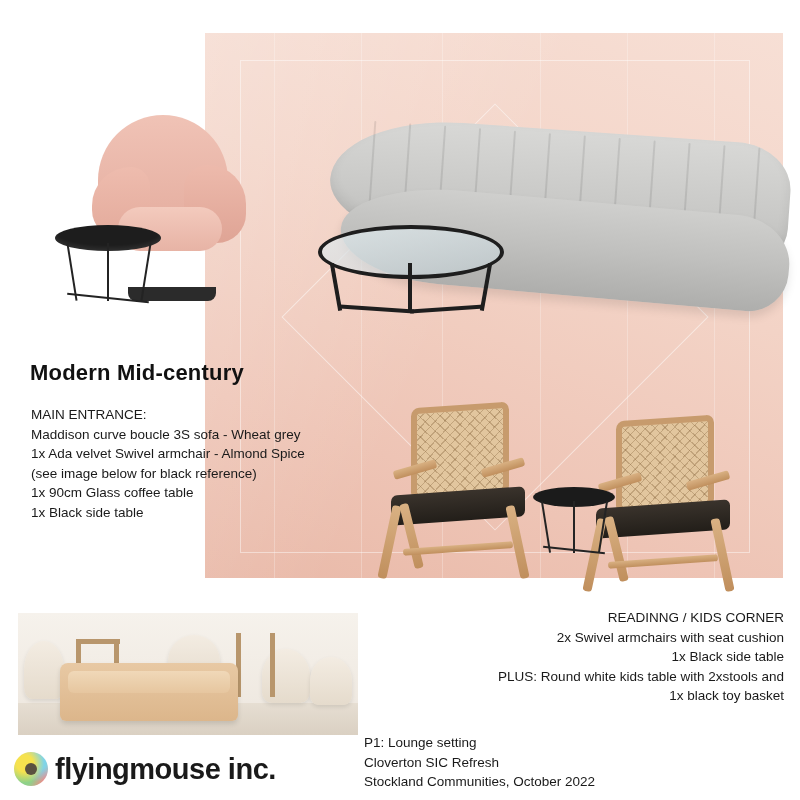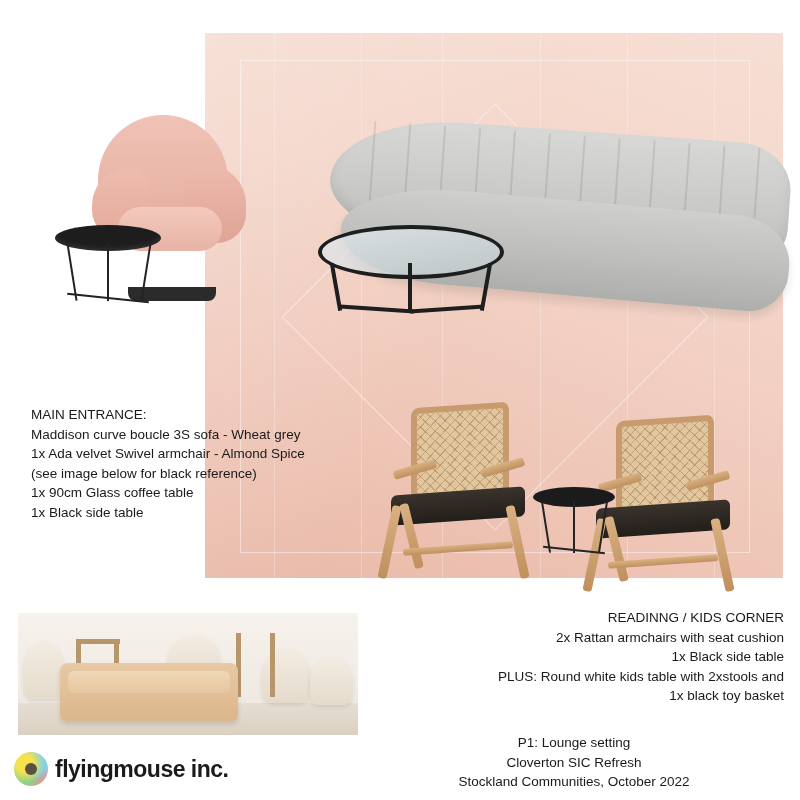--- a/index.html
+++ b/index.html
@@ -354,21 +354,21 @@
     font-size: 13.5px;
     line-height: 19.5px;
     color: #1a1a1a;
     white-space: pre-line;
   }
   .footer-right {
     position: absolute;
     right: 16px;
     top: 733px;
     width: 420px;
-    text-align: center;
+    text-align: left;
     font-size: 13.5px;
     line-height: 19.5px;
     color: #1a1a1a;
     white-space: pre-line;
   }
 
   
   .logo {
     position: absolute;
     left: 14px;
@@ -392,21 +392,21 @@
   .logo .mark:after {
     content: "";
     position: absolute;
     left: 50%; top: 50%;
     width: 12px; height: 12px;
     margin: -6px 0 0 -6px;
     border-radius: 50%;
     background: #5a5140;
   }
   .logo .wordmark {
-    font-size: 23px;
+    font-size: 29px;
     font-weight: bold;
     color: #1a1a1a;
     letter-spacing: -0.5px;
   }
 </style>
 </head>
 <body>
 
 <div class="board">
 
@@ -503,28 +503,29 @@
     <div class="cream-chair" style="left:292px;top:44px; width:42px; height:48px;"></div>
     <div class="wood-chair" style="left:58px; top:26px; width:5px;  height:60px;"></div>
     <div class="wood-chair" style="left:96px; top:26px; width:5px;  height:60px;"></div>
     <div class="wood-chair" style="left:58px; top:26px; width:44px; height:5px;"></div>
     <div class="wood-chair" style="left:218px;top:20px; width:5px;  height:64px;"></div>
     <div class="wood-chair" style="left:252px;top:20px; width:5px;  height:64px;"></div>
     <div class="pouf" style="left:112px; top:62px; width:42px; height:30px;"></div>
     <div class="sofa-tan"></div>
   </div>
 
+  <div class="heading">Modern Mid-century</div>
   <div class="spec-left">MAIN ENTRANCE:
 Maddison curve boucle 3S sofa - Wheat grey
 1x Ada velvet Swivel armchair - Almond Spice
 (see image below for black reference)
 1x 90cm Glass coffee table
 1x Black side table</div>
   <div class="spec-right">READINNG / KIDS CORNER
-2x Rattan armchairs with seat cushion
+2x Swivel armchairs with seat cushion
 1x Black side table
 PLUS: Round white kids table with 2xstools and
 1x black toy basket</div>
   <div class="footer-right">P1: Lounge setting
 Cloverton SIC Refresh
 Stockland Communities, October 2022</div>
 
   <div class="logo">
     <div class="mark"></div>
     <div class="wordmark">flyingmouse inc.</div>

